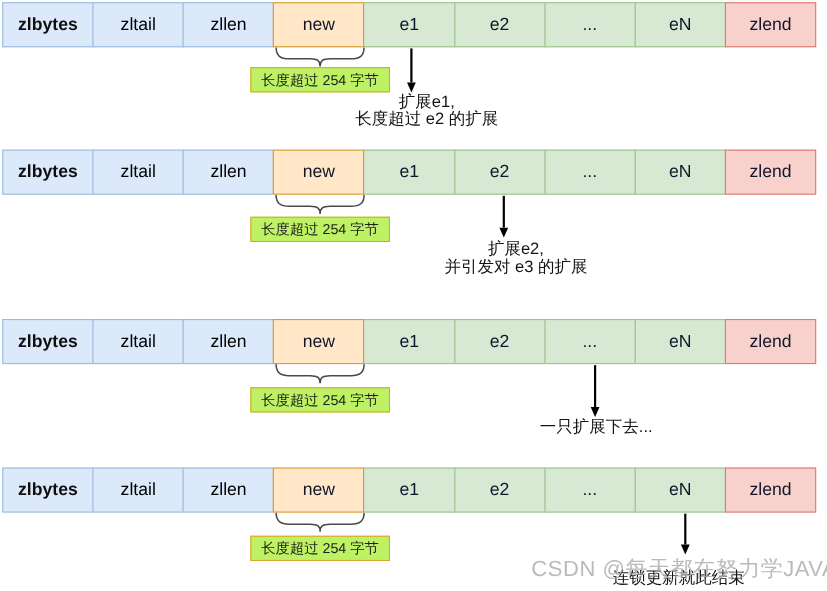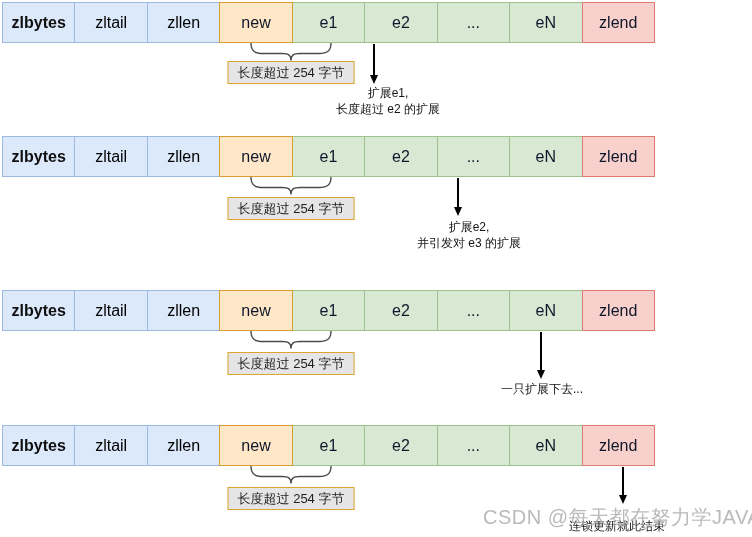--- a/index.html
+++ b/index.html
@@ -2,55 +2,55 @@
 <html><head>
 <meta charset="utf-8">
 <style>
   html,body { margin:0; padding:0; background:#ffffff; }
   #stage {
     position:relative; width:752px; height:537px; overflow:hidden;
     background:#ffffff; font-family:"Liberation Sans", sans-serif;
   }
   
   .bar {
-    position:absolute; left:2px; width:653px; height:41px;
+    position:absolute; left:2px; width:740px; height:41px;
     display:flex; box-sizing:border-box;
   }
   .cell {
     flex:1 1 0; display:flex; align-items:center; justify-content:center;
     border:1px solid #9db9dd; margin-left:-1px; box-sizing:border-box;
     font-size:16px; color:#0f172a; position:relative; z-index:1;
   }
   .cell:first-child { margin-left:0; }
   .cell.blue   { background:#dbe9fb; border-color:#9db9dd; }
   .cell.green  { background:#d7e9d3; border-color:#9dc18f; }
   .cell.orange { background:#ffe7c8; border-color:#d89c2f; z-index:3; }
   .cell.pink   { background:#f8d1cd; border-color:#dd7b71; z-index:3;justify-content:center; }
   .cell.bold-label   { font-weight:700; color:#0f0f10; }
   .cell.dim-label    { color:#000000; }
   
   .brace { position:absolute; left:249px; width:84px; height:18px; }
   .brace svg { display:block; }
   
   .overflow-box {
     position:absolute; left:291px; transform:translateX(-50%);
-    background:#e5e5e5; border:1px solid #dba62c; color:#1f1f1f;
+    background:#bef264; border:1px solid #dba62c; color:#1f1f1f;
     font-size:13px; line-height:17px; padding:2px 9px; white-space:nowrap;
     box-sizing:border-box; z-index:2;
   }
   
   .arrow { position:absolute; transform:translateX(-50%); width:10px;
            display:flex; flex-direction:column; align-items:center; }
   .arrow-line { width:2px; background:#000000; }
   .arrow-head { width:0; height:0; border-left:4.5px solid transparent;
                 border-right:4.5px solid transparent; border-top:9px solid #000000; }
   
   .note {
     position:absolute; transform:translateX(-50%); text-align:center;
-    font-size:12px; line-height:16px; color:#141414; white-space:nowrap; z-index:4;
+    font-size:15px; line-height:16px; color:#141414; white-space:nowrap; z-index:4;
   }
   
   .watermark {
     position:absolute; left:483px; top:504px; font-size:20px; letter-spacing:0.5px;
     color:#a9a9a9; opacity:0.8; white-space:nowrap; z-index:6; font-weight:400;
   }
 </style>
 </head>
 <body>
 

